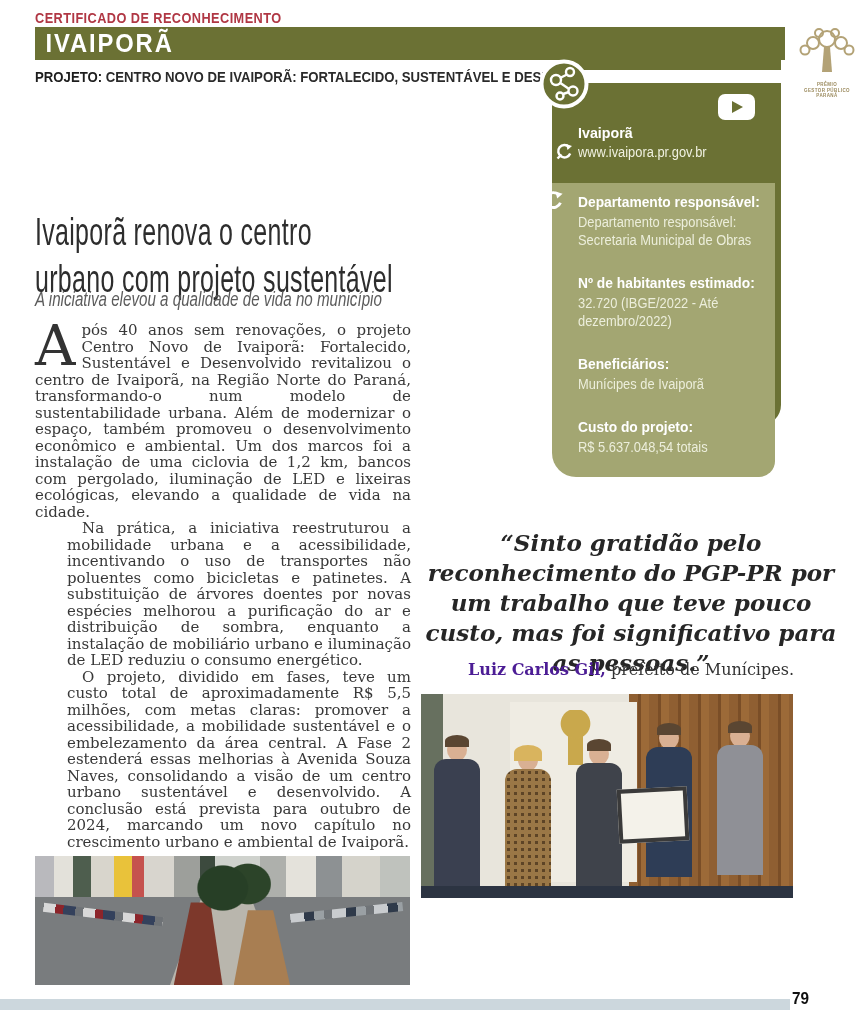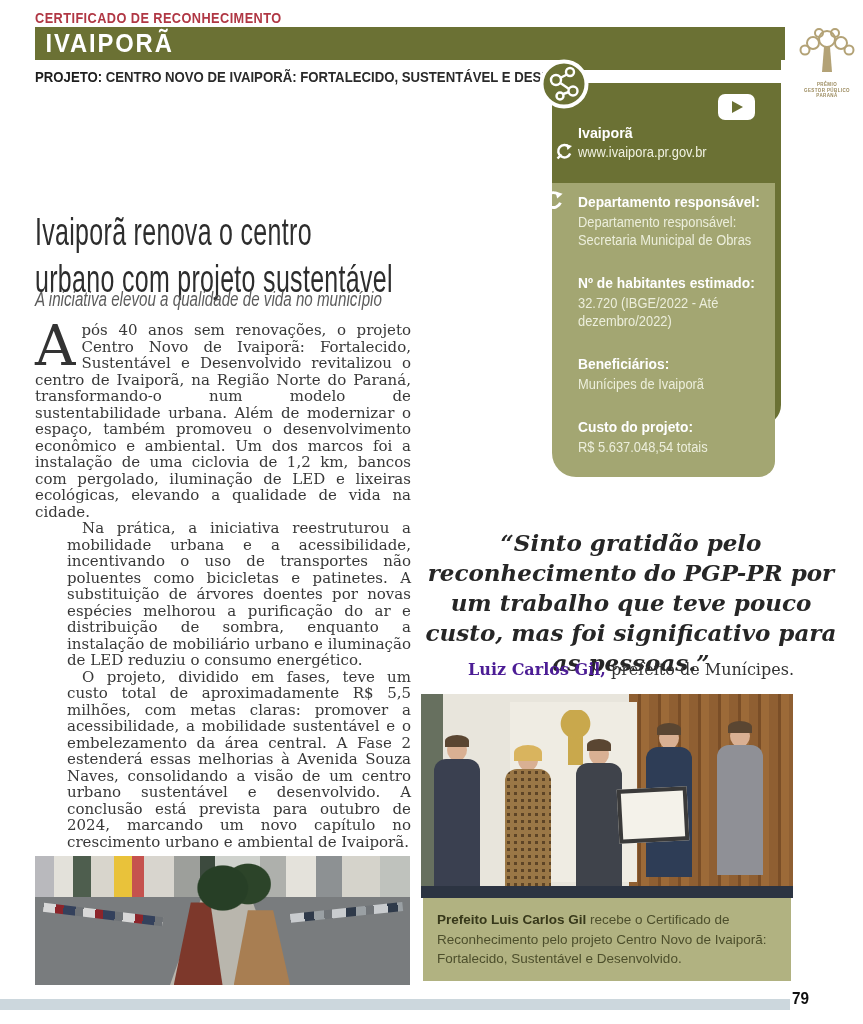--- a/index.html
+++ b/index.html
@@ -226,23 +226,20 @@
     <div class="person p4">
         <div class="torso"></div>
       </div>
     <div class="person p5">
         <div class="torso"></div>
       </div>
     <div class="certificate"></div>
     <div class="floor"></div>
   </div>
 
-  <div class="abs caption">
-    <span class="cname">Prefeito Luis Carlos Gil</span><span> recebe o Certificado de Reconhecimento pelo projeto Centro Novo de Ivaiporã: Fortalecido, Sustentável e Desenvolvido.</span>
-  </div>
 
   <div class="abs photo-street">
     <div class="st-buildings"></div>
     <div class="st-median"></div>
     <div class="st-lane"></div>
     <div class="st-dirt"></div>
     <div class="st-tree"></div>
     <div class="st-cars-l"></div>
     <div class="st-cars-r"></div>
   </div>

